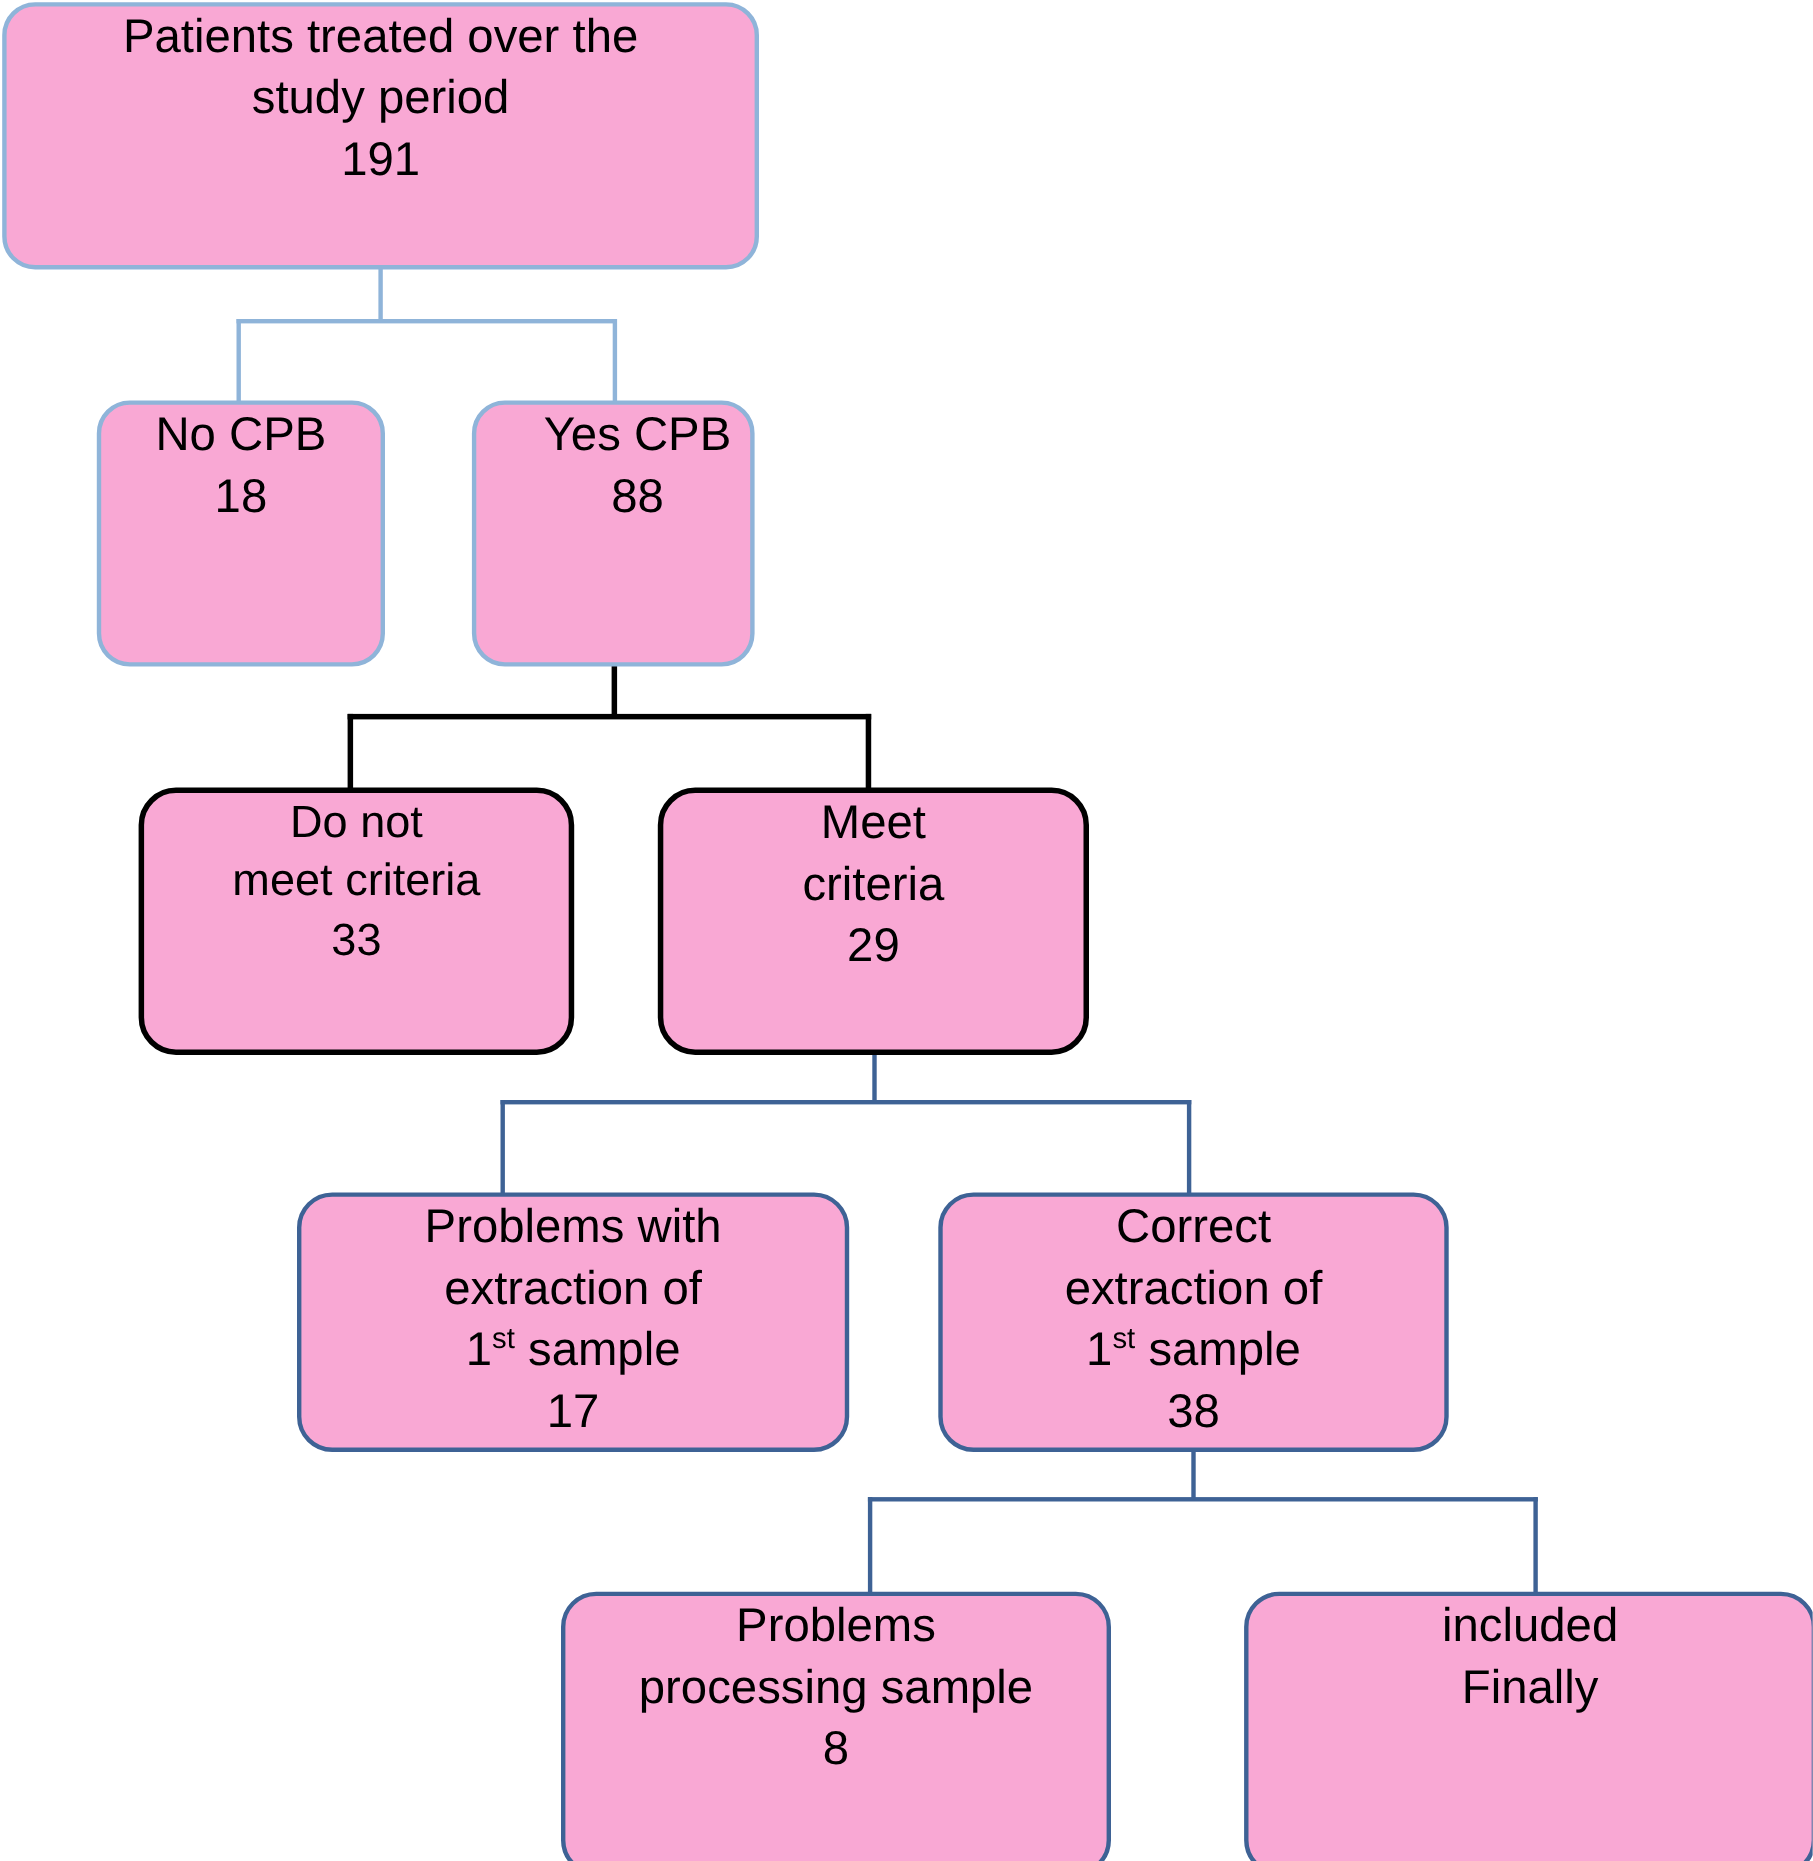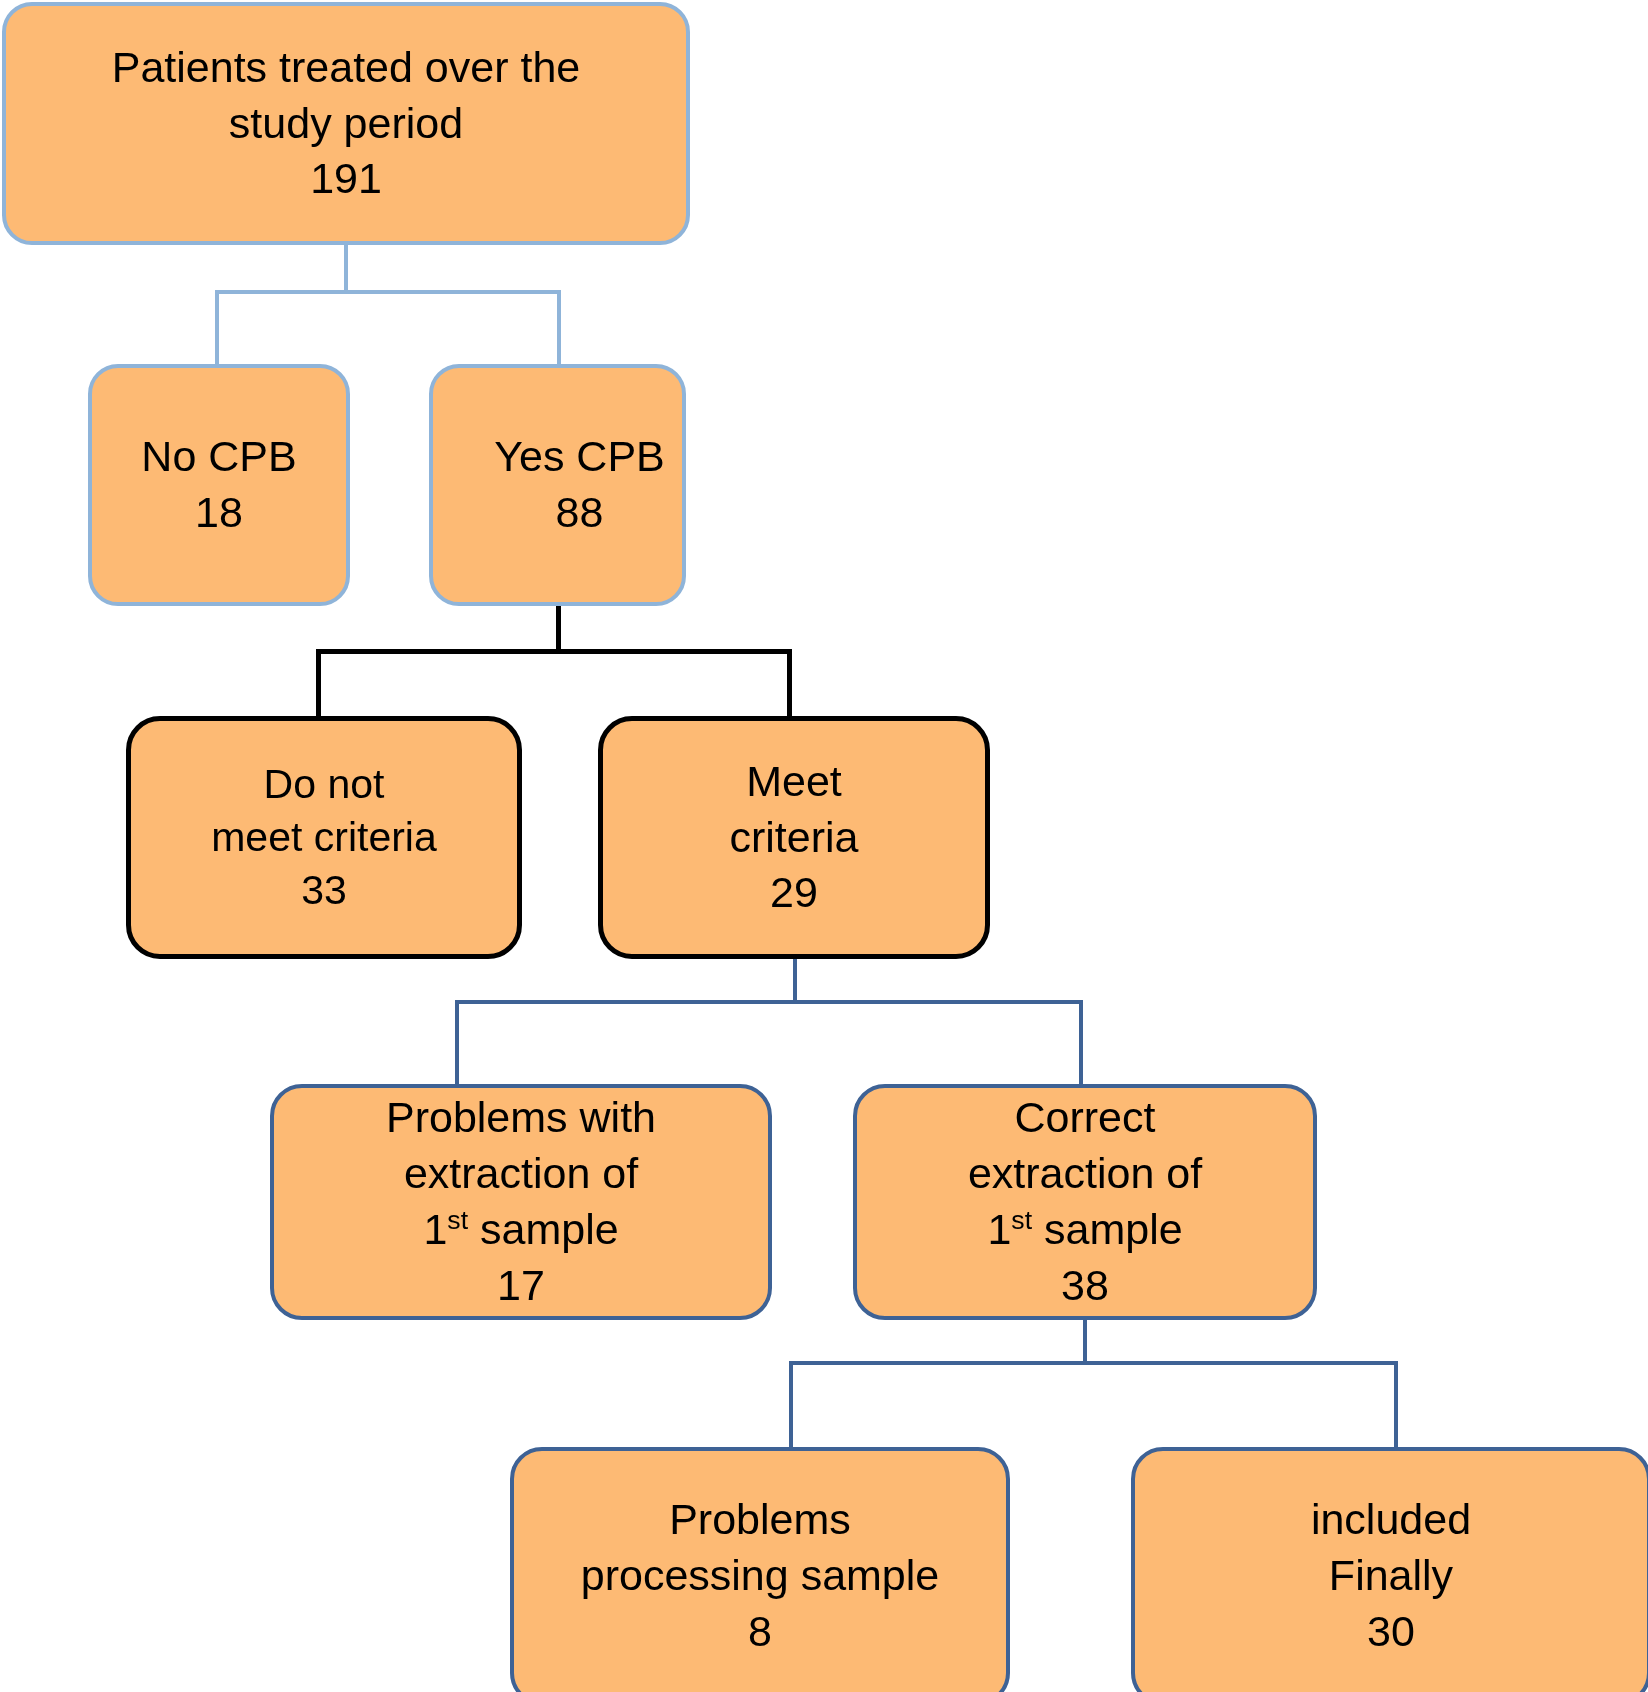--- a/index.html
+++ b/index.html
@@ -13,23 +13,23 @@
   #canvas {
     position: relative;
     width: 1648px;
     height: 1692px;
     background: #ffffff;
     overflow: hidden;
   }
   .node {
     position: absolute;
     box-sizing: border-box;
-    background: #fdba74;
+    background: #f9a8d4;
     display: flex;
-    align-items: center;
+    align-items: flex-start;
     justify-content: center;
     text-align: center;
     color: #000000;
     line-height: 1.30;
     z-index: 3;
   }
   .node .label {
     display: block;
     width: 100%;
     padding: 0 8px;
@@ -146,17 +146,16 @@
       <span class="line">Problems</span>
       <span class="line">processing sample</span>
       <span class="line">8</span>
     </span>
   </div>
 
   <div class="node lvl-steel" style="left:1131px; top:1447px; width:520px; height:258px; font-size:43px;">
     <span class="label">
       <span class="line">included</span>
       <span class="line">Finally</span>
-      <span class="line">30</span>
     </span>
   </div>
 
 </div>
 
 </body></html>

